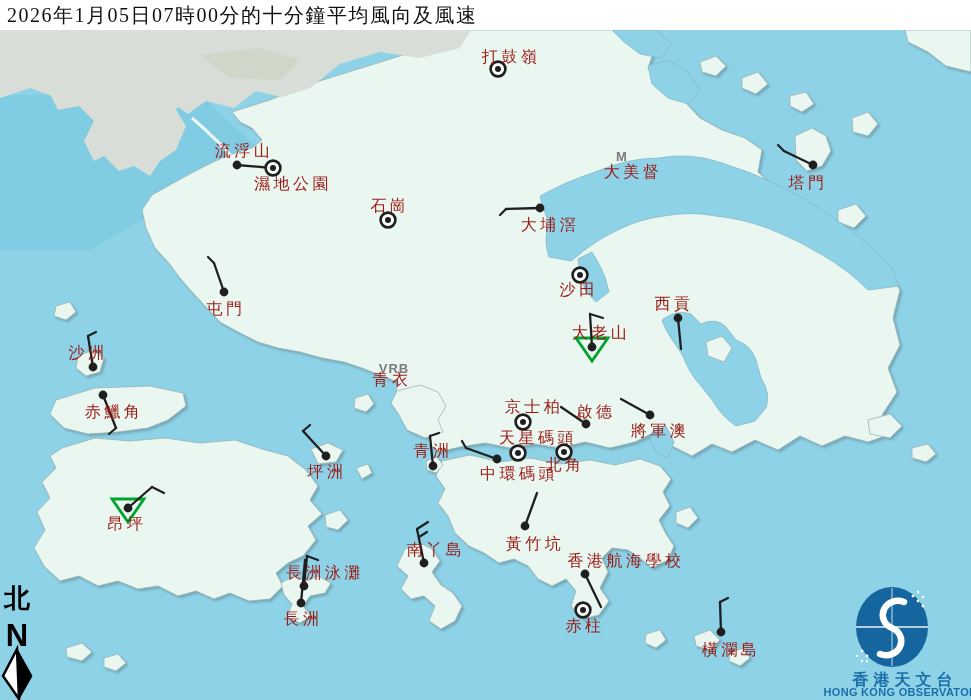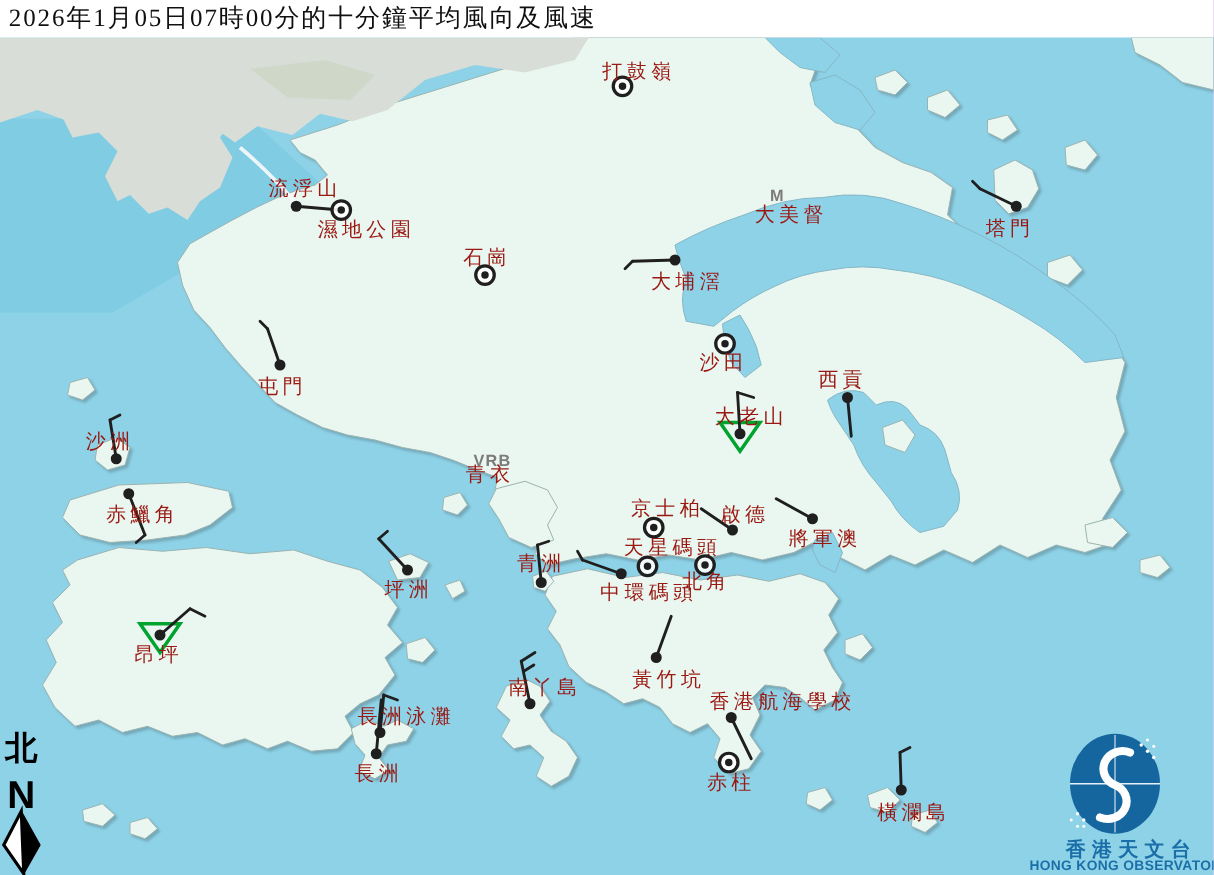--- a/index.html
+++ b/index.html
@@ -1,16 +1,16 @@
 <!DOCTYPE html>
 <html><head>
 <meta charset="utf-8">
 <style>
   html,body{margin:0;padding:0;}
-  .stage{position:relative;width:971px;height:700px;overflow:hidden;background:#f0abfc;
+  .stage{position:relative;width:971px;height:700px;overflow:hidden;background:#a16207;
          font-family:"Liberation Serif","DejaVu Serif",serif;}
   #title-bar{position:absolute;top:0;left:0;width:100%;height:30px;background:#ffffff;z-index:5;
              font-size:20px;line-height:30px;padding-left:7px;letter-spacing:1.5px;color:#101010;
              box-sizing:border-box;white-space:nowrap;}
   svg{position:absolute;top:0;left:0;}
   .stn-label{font-family:"Liberation Serif","DejaVu Serif",serif;font-size:16px;letter-spacing:3.5px;}
   .map-note{font-family:"Liberation Sans","DejaVu Sans",sans-serif;font-weight:bold;font-size:13px;letter-spacing:1px;}
   .compass-hanzi{font-family:"Liberation Serif","DejaVu Serif",serif;font-size:26px;font-weight:bold;}
   .compass-n{font-family:"Liberation Sans","DejaVu Sans",sans-serif;font-size:31px;font-weight:bold;}
   .logo-cn{font-family:"Liberation Serif","DejaVu Serif",serif;font-size:16px;font-weight:600;letter-spacing:5px;}

